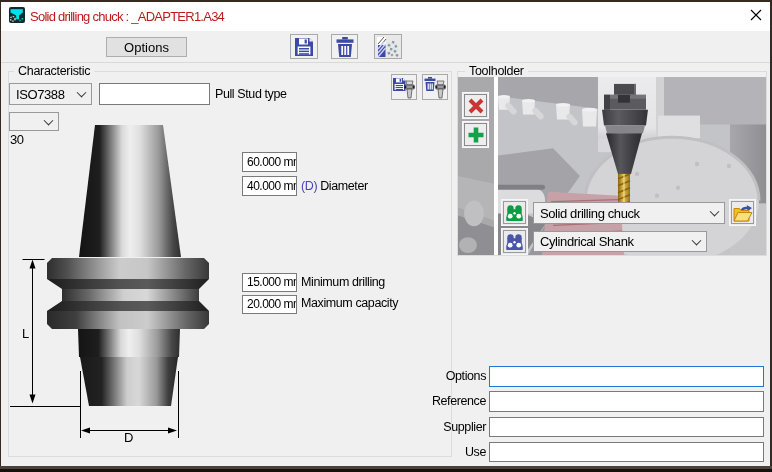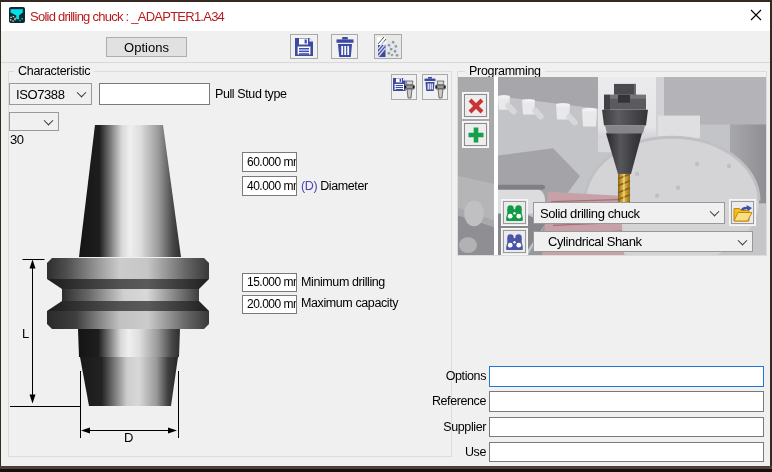--- a/index.html
+++ b/index.html
@@ -234,21 +234,21 @@
 
   <div class="inp abs" style="left:242px;top:152px;width:55px;height:20px;font-size:12px;line-height:18px;padding-left:4px;overflow:hidden;white-space:nowrap;letter-spacing:-0.5px;">60.000 mm</div>
   <div class="inp abs" style="left:242px;top:176px;width:55px;height:20px;font-size:12px;line-height:18px;padding-left:4px;overflow:hidden;white-space:nowrap;letter-spacing:-0.5px;">40.000 mm</div>
   <div class="lbl abs" style="left:301px;top:179px;"><span style="color:#4646b4;">(D)</span> Diameter</div>
   <div class="inp abs" style="left:242px;top:273px;width:55px;height:19px;font-size:12px;line-height:17px;padding-left:4px;overflow:hidden;white-space:nowrap;letter-spacing:-0.5px;">15.000 mm</div>
   <div class="lbl abs" style="left:301px;top:275px;">Minimum drilling</div>
   <div class="inp abs" style="left:242px;top:295px;width:55px;height:19px;font-size:12px;line-height:17px;padding-left:4px;overflow:hidden;white-space:nowrap;letter-spacing:-0.5px;">20.000 mm</div>
   <div class="lbl abs" style="left:301px;top:296px;">Maximum capacity</div>
 
   <div class="grp abs" style="left:457px;top:71px;width:310px;height:185px;"></div>
-  <div class="legend abs" style="left:465px;top:64px;">Programming</div>
+  <div class="legend abs" style="left:465px;top:64px;">Toolholder</div>
 
   <svg class="abs" style="left:458px;top:77px;" width="308" height="178" viewBox="0 0 308 180" preserveAspectRatio="none">
     <defs>
       <linearGradient id="pRight" x1="0" y1="0" x2="1" y2="0">
         <stop offset="0" stop-color="#a8a8ac"></stop>
           <stop offset="1" stop-color="#8f8f93"></stop>
       </linearGradient>
       <linearGradient id="pTaper" x1="0" y1="0" x2="1" y2="0">
         <stop offset="0" stop-color="#28282c"></stop>
           <stop offset="0.4" stop-color="#57575b"></stop>
@@ -394,21 +394,21 @@
         <circle cx="5.5" cy="4.5" r="3.2"></circle>
           <circle cx="13.5" cy="4.5" r="3.2"></circle>
         <rect x="2.3" y="5.2" width="14.4" height="5"></rect>
         <path d="M1.2,16.2 Q1,10 4.2,8 L14.8,8 Q18,10 17.8,16.2 Q17.8,17 16.8,17 L2.2,17 Q1.2,17 1.2,16.2 Z"></path>
       </g>
       <circle cx="5.2" cy="12.2" r="2.4" fill="#fff"></circle>
       <circle cx="13.8" cy="12.2" r="2.4" fill="#fff"></circle>
       <circle cx="9.5" cy="9.2" r="1.2" fill="#fff"></circle>
     </svg>
   </div>
-  <div class="combo abs" style="left:533px;top:231px;width:220px;height:21px;padding-left:8px;">
+  <div class="combo abs" style="left:533px;top:231px;width:174px;height:21px;">
       <span style="padding-left:6px;">Cylindrical Shank</span>
       <span class="chev"></span>
     </div>
 
   <div class="lbl abs" style="left:400px;top:369px;width:86px;text-align:right;">Options</div>
   <div class="abs" style="left:489px;top:366px;width:275px;height:21px;background:#fff;border:1px solid #2377d4;"></div>
   <div class="lbl abs" style="left:400px;top:394px;width:86px;text-align:right;">Reference</div>
   <div class="inp abs" style="left:489px;top:391px;width:275px;height:21px;"></div>
   <div class="lbl abs" style="left:400px;top:420px;width:86px;text-align:right;">Supplier</div>
   <div class="inp abs" style="left:489px;top:417px;width:275px;height:20px;"></div>

